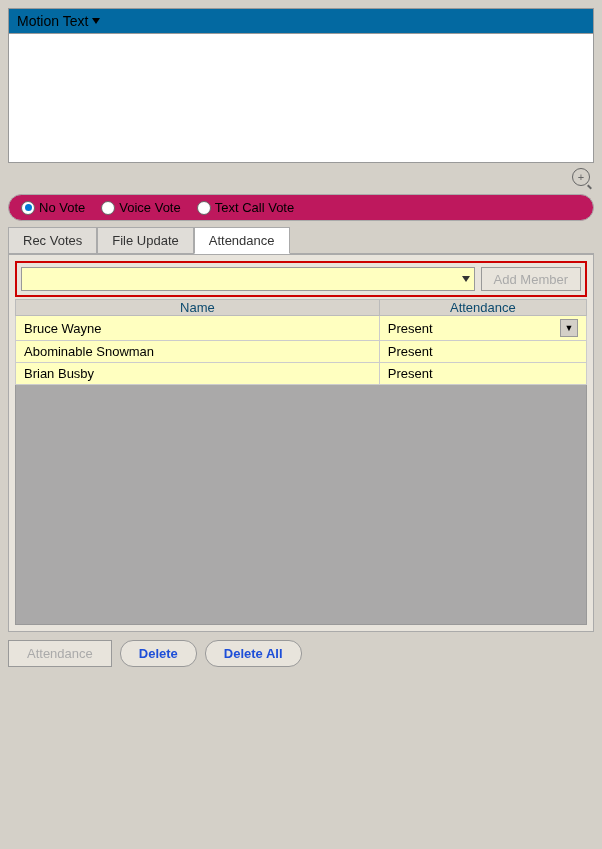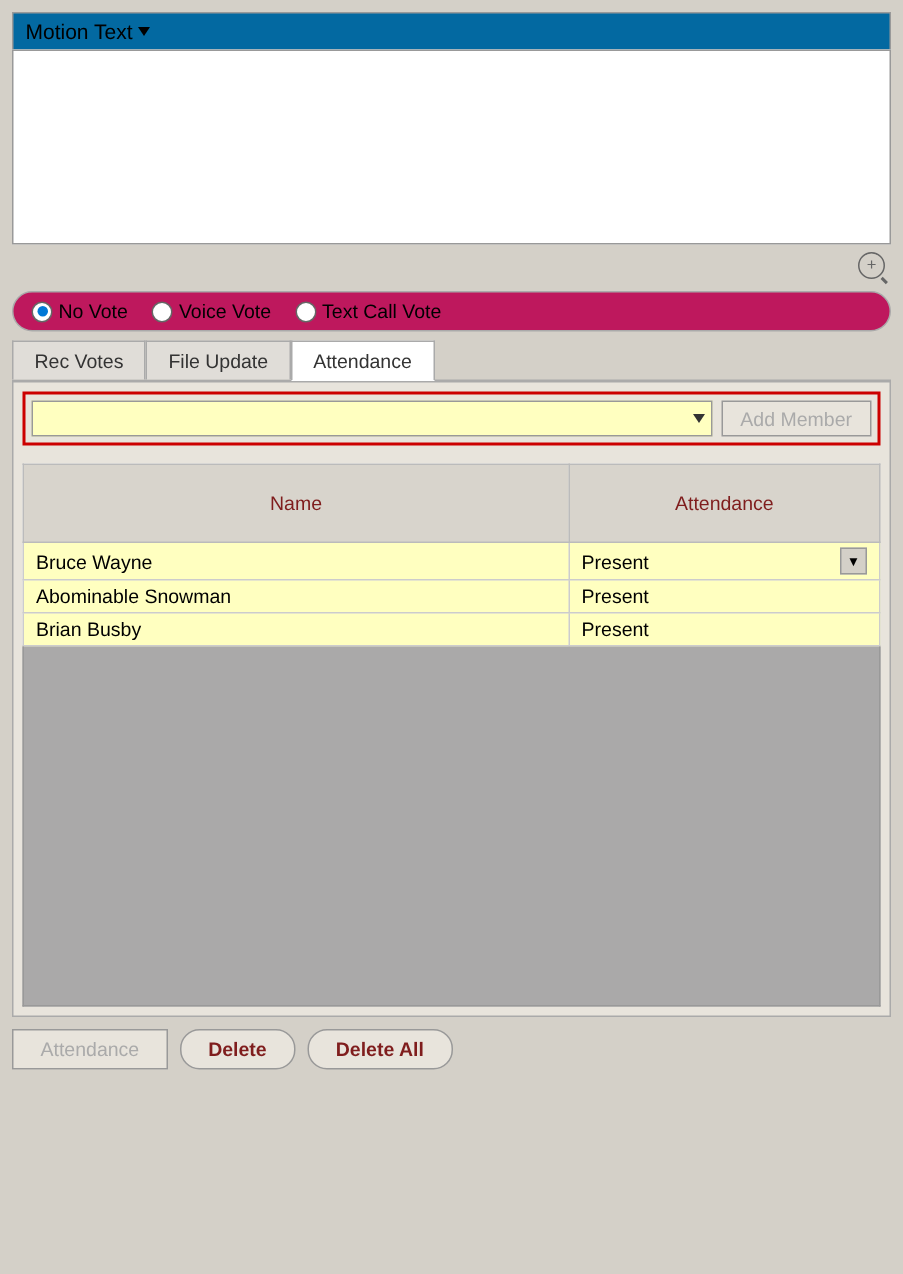--- a/index.html
+++ b/index.html
@@ -160,21 +160,21 @@
       border: 1px solid #aaa;
       background: #e8e4dc;
       padding: 6px;
     }
 
     
     .add-member-row {
       display: flex;
       align-items: center;
       gap: 6px;
-      margin-bottom: 12px;
+      margin-bottom: 2px;
       border: 2px solid #cc0000;
       padding: 4px;
       background: #e8e4dc;
     }
 
     .member-dropdown {
       flex: 1;
       height: 24px;
       background: #ffffc0;
       border: 1px solid #999;
@@ -206,24 +206,24 @@
     
     .attendance-table {
       width: 100%;
       border-collapse: collapse;
       background: #fff;
     }
 
     .attendance-table th {
       background: #d8d4cc;
       border: 1px solid #bbb;
-      padding: 18px 8px;
+      padding: 0 8px;
       text-align: center;
       font-weight: normal;
-      color: #7f1d1d;
+      color: #0c4a6e;
     }
 
     .attendance-table td {
       border: 1px solid #ccc;
       padding: 3px 8px;
       background: #ffffc0;
     }
 
     .row-dropdown {
       width: 18px;
@@ -263,21 +263,21 @@
     .bottom-btn {
       padding: 5px 18px;
       border: 1px solid #999;
       background: #e8e4dc;
       cursor: pointer;
       color: #aaa;
       font-size: 13px;
     }
 
     .bottom-btn.bold-enabled {
-      color: #7f1d1d;
+      color: #1d4ed8;
       font-weight: bold;
       cursor: pointer;
       border-radius: 13px;
     }
   </style>
 </head>
 <body>
 
 <div class="main-container">
 

